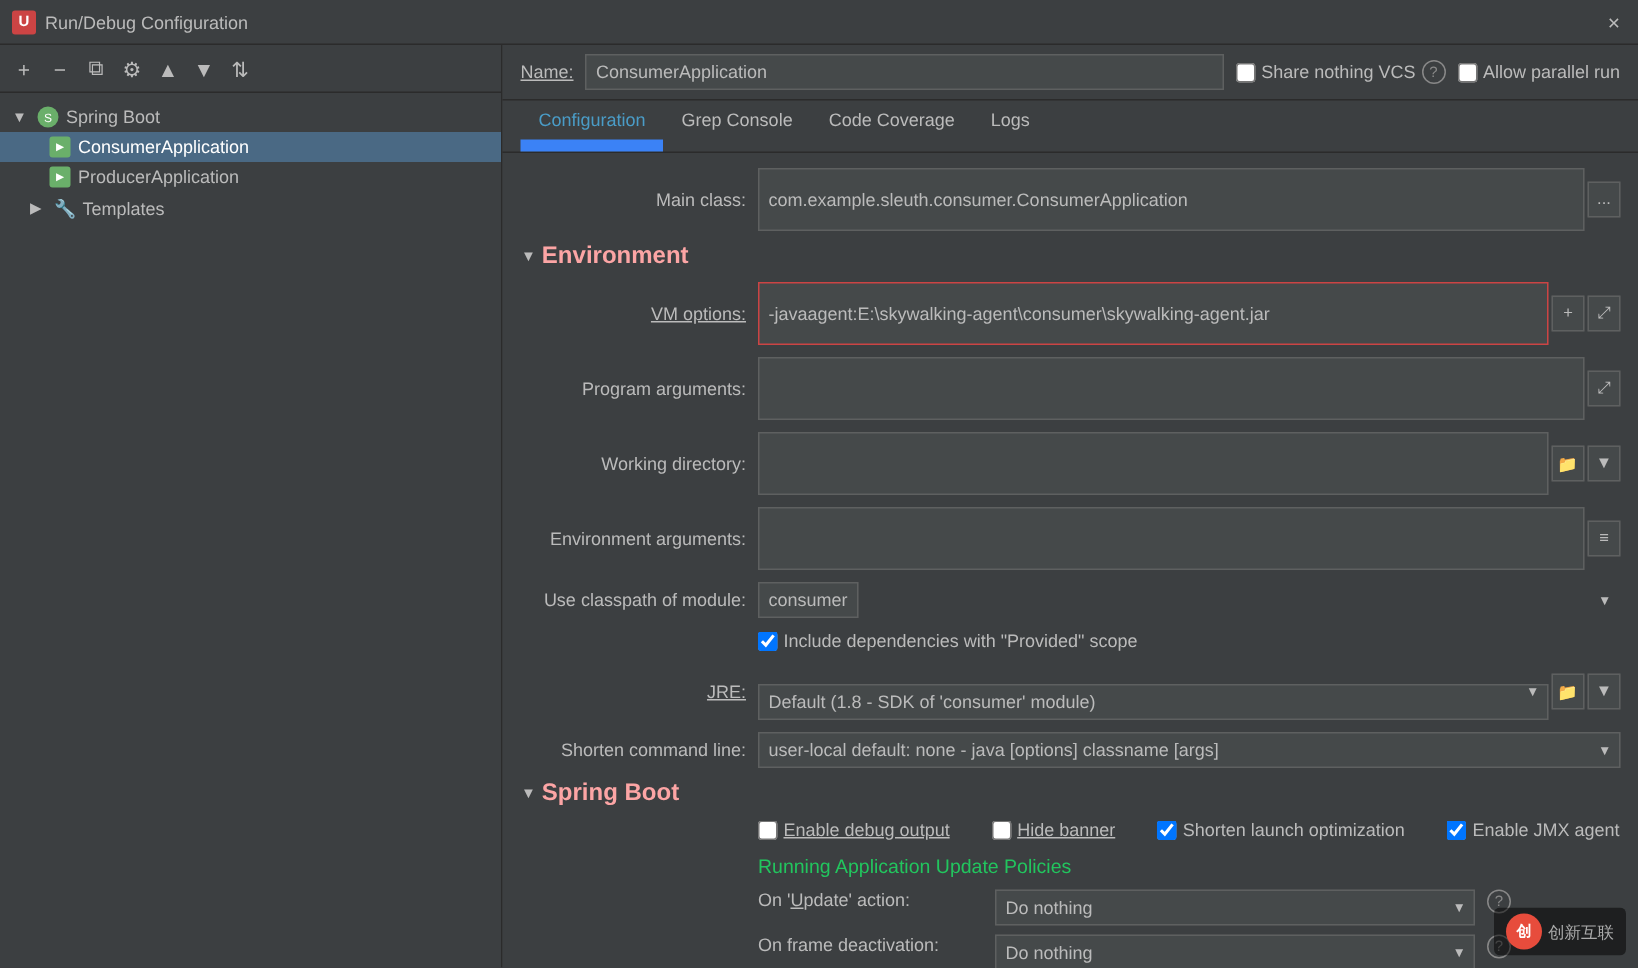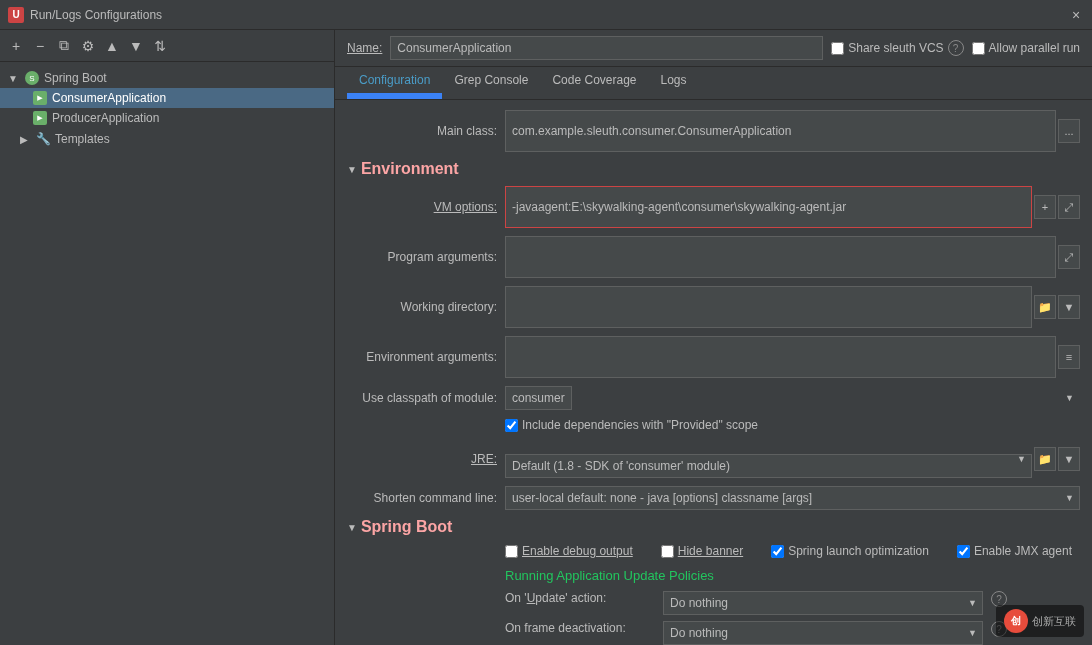--- a/index.html
+++ b/index.html
@@ -213,21 +213,21 @@
     }
     .tab {
       padding: 6px 12px;
       cursor: pointer;
       color: #bbbbbb;
       border-bottom: 2px solid transparent;
       font-size: 12px;
     }
     .tab.active {
       color: #4a9cc7;
-      border-bottom: 6px solid #3b82f6;
+      border-bottom: 8px solid #3b82f6;
     }
     .config-area {
       flex: 1;
       overflow-y: auto;
       padding: 10px 12px;
     }
     .form-row {
       display: flex;
       align-items: center;
       margin-bottom: 8px;
@@ -398,21 +398,21 @@
       color: #fff;
       font-size: 10px;
       font-weight: bold;
     }
   </style>
 </head>
 <body>
 
 <div class="title-bar">
   <div class="title-bar-icon">U</div>
-  <span class="title-bar-text">Run/Logs Configurations</span>
+  <span class="title-bar-text">Run/Debug Configuration</span>
   <div class="title-bar-close">×</div>
 </div>
 
 <div class="main-container">
 
   <div class="sidebar">
     <div class="sidebar-toolbar">
       <button class="toolbar-btn">+</button>
       <button class="toolbar-btn">−</button>
       <button class="toolbar-btn">⧉</button>
@@ -451,21 +451,21 @@
     </div>
   </div>
 
   <div class="content">
 
     <div class="content-header">
       <span class="name-label">Name:</span>
       <input type="text" class="name-input" value="ConsumerApplication" style="">
       <div class="share-vcs">
         <input type="checkbox" id="share-vcs" style="">
-        <label for="share-vcs">Share sleuth VCS</label>
+        <label for="share-vcs">Share nothing VCS</label>
         <span class="help-icon">?</span>
       </div>
       <div class="allow-parallel">
         <input type="checkbox" id="allow-parallel" style="">
         <label for="allow-parallel">Allow parallel run</label>
       </div>
     </div>
 
     <div class="tabs">
       <div class="tab active">Configuration</div>
@@ -568,21 +568,21 @@
           <div class="checkbox-row">
             <input type="checkbox" id="enable-debug" style="">
             <label for="enable-debug" class="underline">Enable debug output</label>
           </div>
           <div class="checkbox-row">
             <input type="checkbox" id="hide-banner" style="">
             <label for="hide-banner" class="underline">Hide banner</label>
           </div>
           <div class="checkbox-row">
             <input type="checkbox" id="enable-launch-opt" checked="" style="">
-            <label for="enable-launch-opt">Spring launch optimization</label>
+            <label for="enable-launch-opt">Shorten launch optimization</label>
           </div>
           <div class="checkbox-row">
             <input type="checkbox" id="enable-jmx" checked="" style="">
             <label for="enable-jmx">Enable JMX agent</label>
           </div>
         </div>
 
         <div class="update-policies">
           <div class="policy-title">Running Application Update Policies</div>
 

